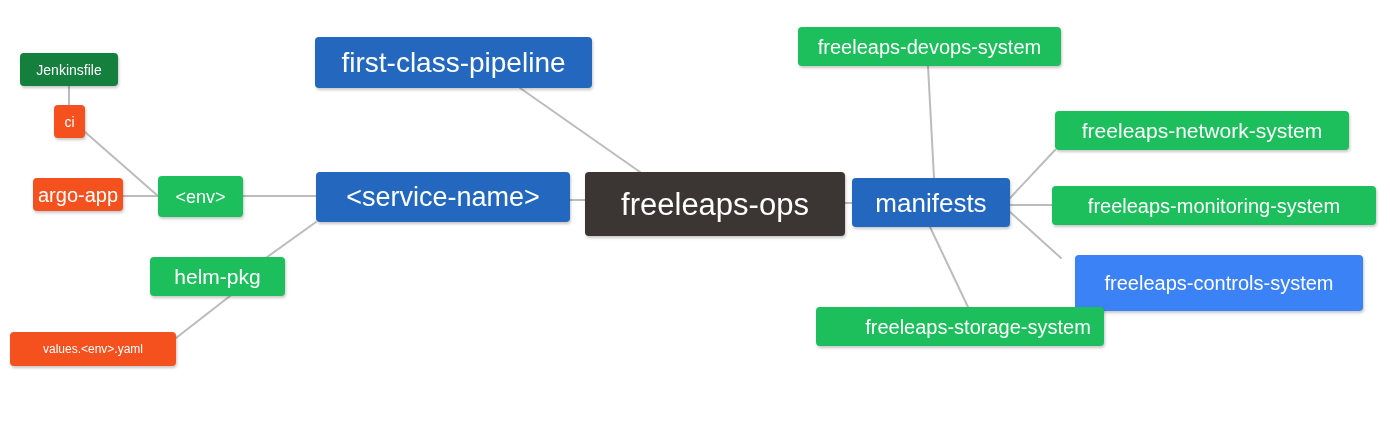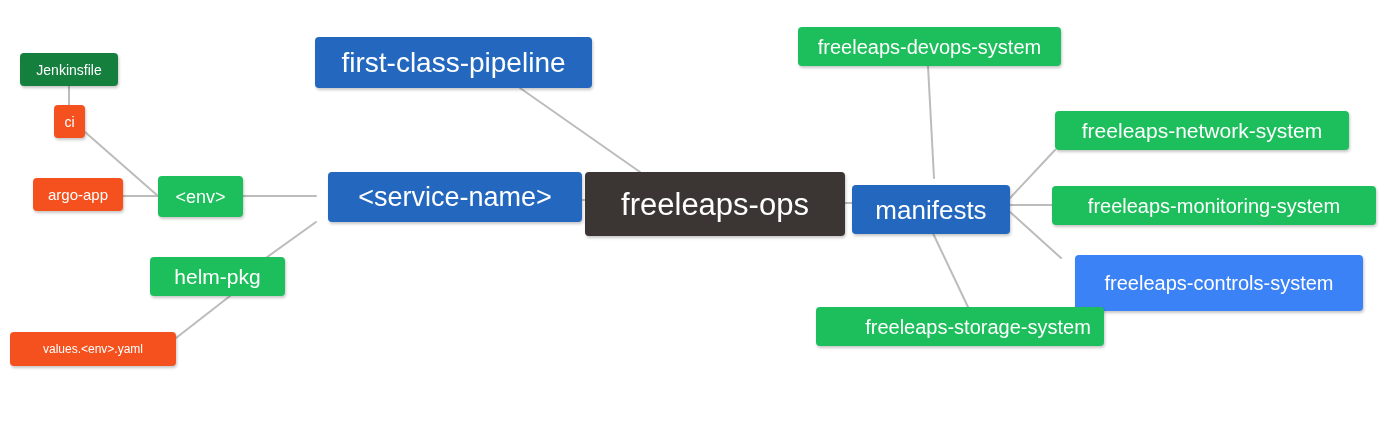--- a/index.html
+++ b/index.html
@@ -71,42 +71,42 @@
       <polyline class="edge" points="1010,212 1061,258" stroke="#bcbcbc"></polyline>
       <polyline class="edge" points="930,227 968,307" stroke="#bcbcbc"></polyline>
     </svg>
   <div id="node-layer">
       <div class="node" style="left: 20px; top: 25px; width: 98px; height: 33px; background: #15803d; font-size: 14px; margin-top: 28px;">
         <span class="node-label">Jenkinsfile</span>
       </div>
       <div class="node" style="left: 54px; top: 105px; width: 31px; height: 33px; background: rgb(244, 81, 30); font-size: 14px;">
         <span class="node-label">ci</span>
       </div>
-      <div class="node" style="left: 33px; top: 178px; width: 90px; height: 33px; background: rgb(244, 81, 30); font-size: 15px;">
+      <div class="node" style="left: 33px; top: 178px; width: 90px; height: 33px; background: rgb(244, 81, 30); font-size: 20px;">
         <span class="node-label">argo-app</span>
       </div>
       <div class="node" style="left: 158px; top: 176px; width: 85px; height: 41px; background: rgb(29, 191, 92); font-size: 18px;">
         <span class="node-label">&lt;env&gt;</span>
       </div>
       <div class="node" style="left: 150px; top: 257px; width: 135px; height: 39px; background: rgb(29, 191, 92); font-size: 21px;">
         <span class="node-label">helm-pkg</span>
       </div>
       <div class="node" style="left: 10px; top: 332px; width: 166px; height: 34px; background: rgb(244, 81, 30); font-size: 12px;">
         <span class="node-label">values.&lt;env&gt;.yaml</span>
       </div>
       <div class="node" style="left: 315px; top: 37px; width: 277px; height: 51px; background: rgb(35, 104, 190); font-size: 28px;">
         <span class="node-label">first-class-pipeline</span>
       </div>
-      <div class="node" style="left: 328px; top: 172px; width: 254px; height: 50px; background: rgb(35, 104, 190); font-size: 27px;">
+      <div class="node" style="left: 316px; top: 172px; width: 254px; height: 50px; background: rgb(35, 104, 190); font-size: 27px;">
         <span class="node-label">&lt;service-name&gt;</span>
       </div>
       <div class="node" style="left: 585px; top: 172px; width: 260px; height: 64px; background: rgb(59, 54, 51); font-size: 31px;">
         <span class="node-label">freeleaps-ops</span>
       </div>
-      <div class="node" style="left: 852px; top: 178px; width: 158px; height: 49px; background: rgb(35, 104, 190); font-size: 26px; margin-top: 7px;">
+      <div class="node" style="left: 852px; top: 178px; width: 158px; height: 49px; background: rgb(35, 104, 190); font-size: 26px;">
         <span class="node-label">manifests</span>
       </div>
       <div class="node" style="left: 798px; top: 27px; width: 263px; height: 39px; background: rgb(29, 191, 92); font-size: 20px;">
         <span class="node-label">freeleaps-devops-system</span>
       </div>
       <div class="node" style="left: 1055px; top: 111px; width: 294px; height: 39px; background: rgb(29, 191, 92); font-size: 21px;">
         <span class="node-label">freeleaps-network-system</span>
       </div>
       <div class="node" style="left: 1052px; top: 186px; width: 324px; height: 39px; background: rgb(29, 191, 92); font-size: 20px;">
         <span class="node-label">freeleaps-monitoring-system</span>

